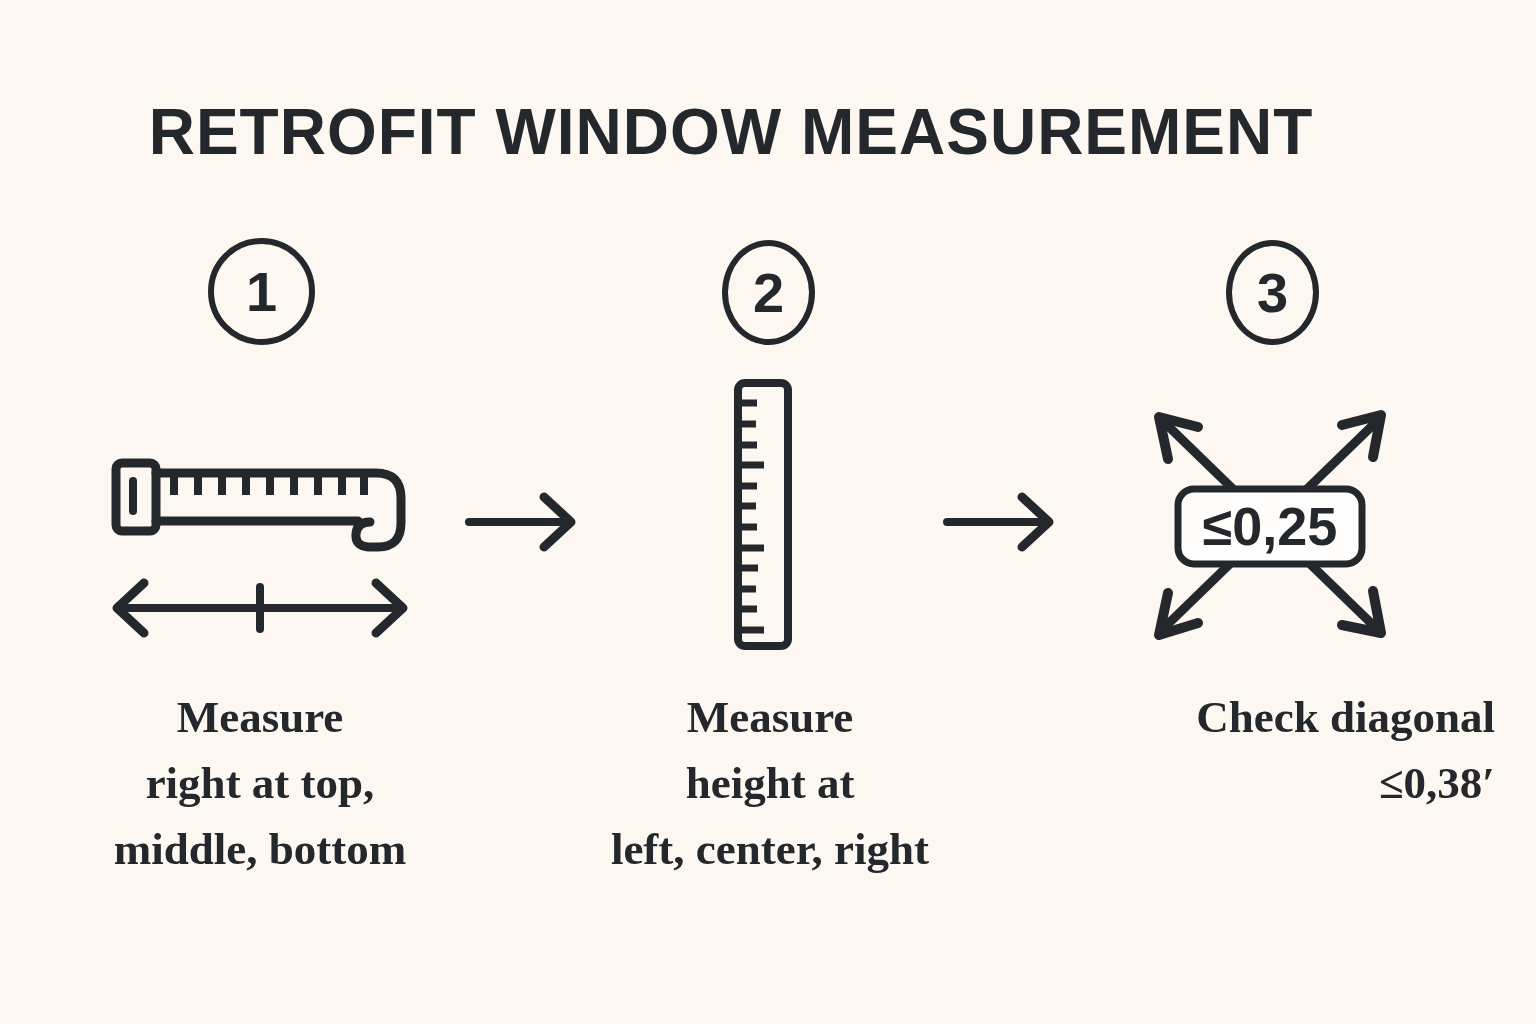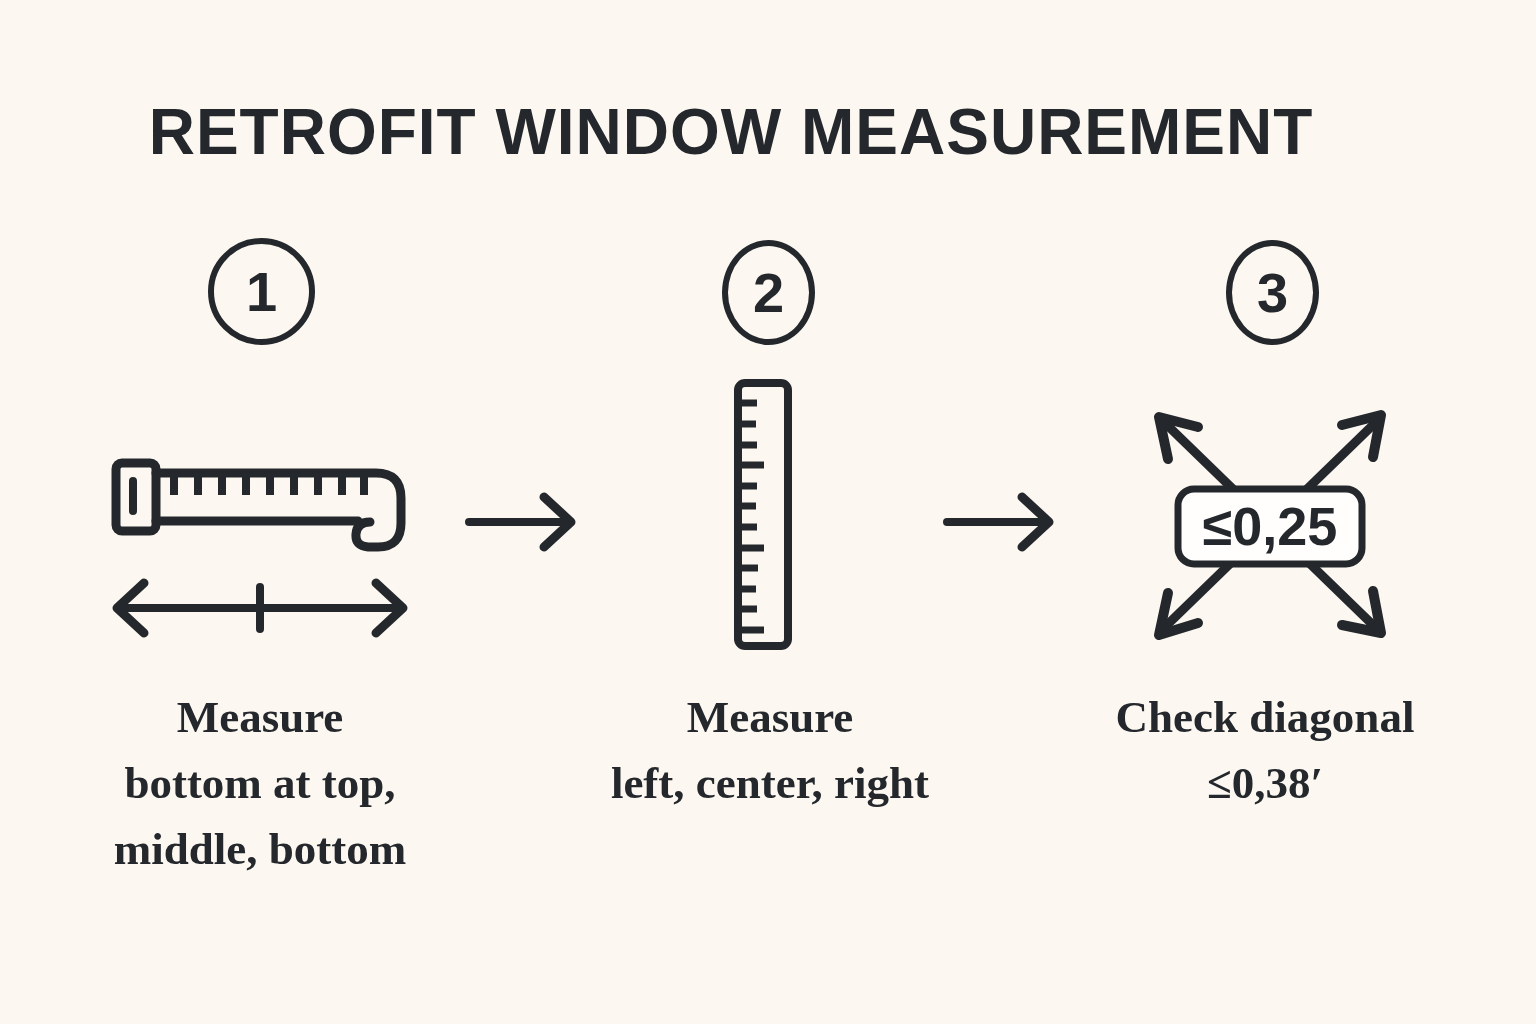--- a/index.html
+++ b/index.html
@@ -54,21 +54,21 @@
     width: 460px;
     text-align: center;
     font-size: 45px;
     font-weight: 700;
     line-height: 66px;
     color: var(--ink);
     font-family: Liberation Serif, serif;
   }
   .caption-1 { left: 30px; }
   .caption-2 { left: 540px; }
-  .caption-3 { left: 1035px; }
+  .caption-3 { left: 1035px; text-align: right; }
 
   .diag-label-text {
     font-family: "Liberation Sans", "DejaVu Sans", sans-serif;
     font-size: 54px;
     font-weight: 700;
     fill: var(--ink);
   }
 </style>
 </head>
 <body>
@@ -153,25 +153,26 @@
       <polyline points="202,25 241,15 233,57"></polyline>
       <polyline points="58,223 19,235 28,193"></polyline>
       <polyline points="202,225 241,233 233,191"></polyline>
     </g>
     <rect x="38" y="89" width="184" height="75" rx="16" stroke-width="7" fill="var(--label-fill)"></rect>
     <text x="130" y="145" text-anchor="middle" class="diag-label-text" stroke="none">≤0,25</text>
   </svg>
 
   <div class="caption caption-1">
     <div>Measure</div>
-    <div>bottom at top,</div>
+    <div>right at top,</div>
     <div>middle, bottom</div>
   </div>
   <div class="caption caption-2">
     <div>Measure</div>
+    <div>height at</div>
     <div>left, center, right</div>
   </div>
   <div class="caption caption-3">
     <div>Check diagonal</div>
     <div>≤0,38′</div>
   </div>
 
 </div>
 
 </body></html>

